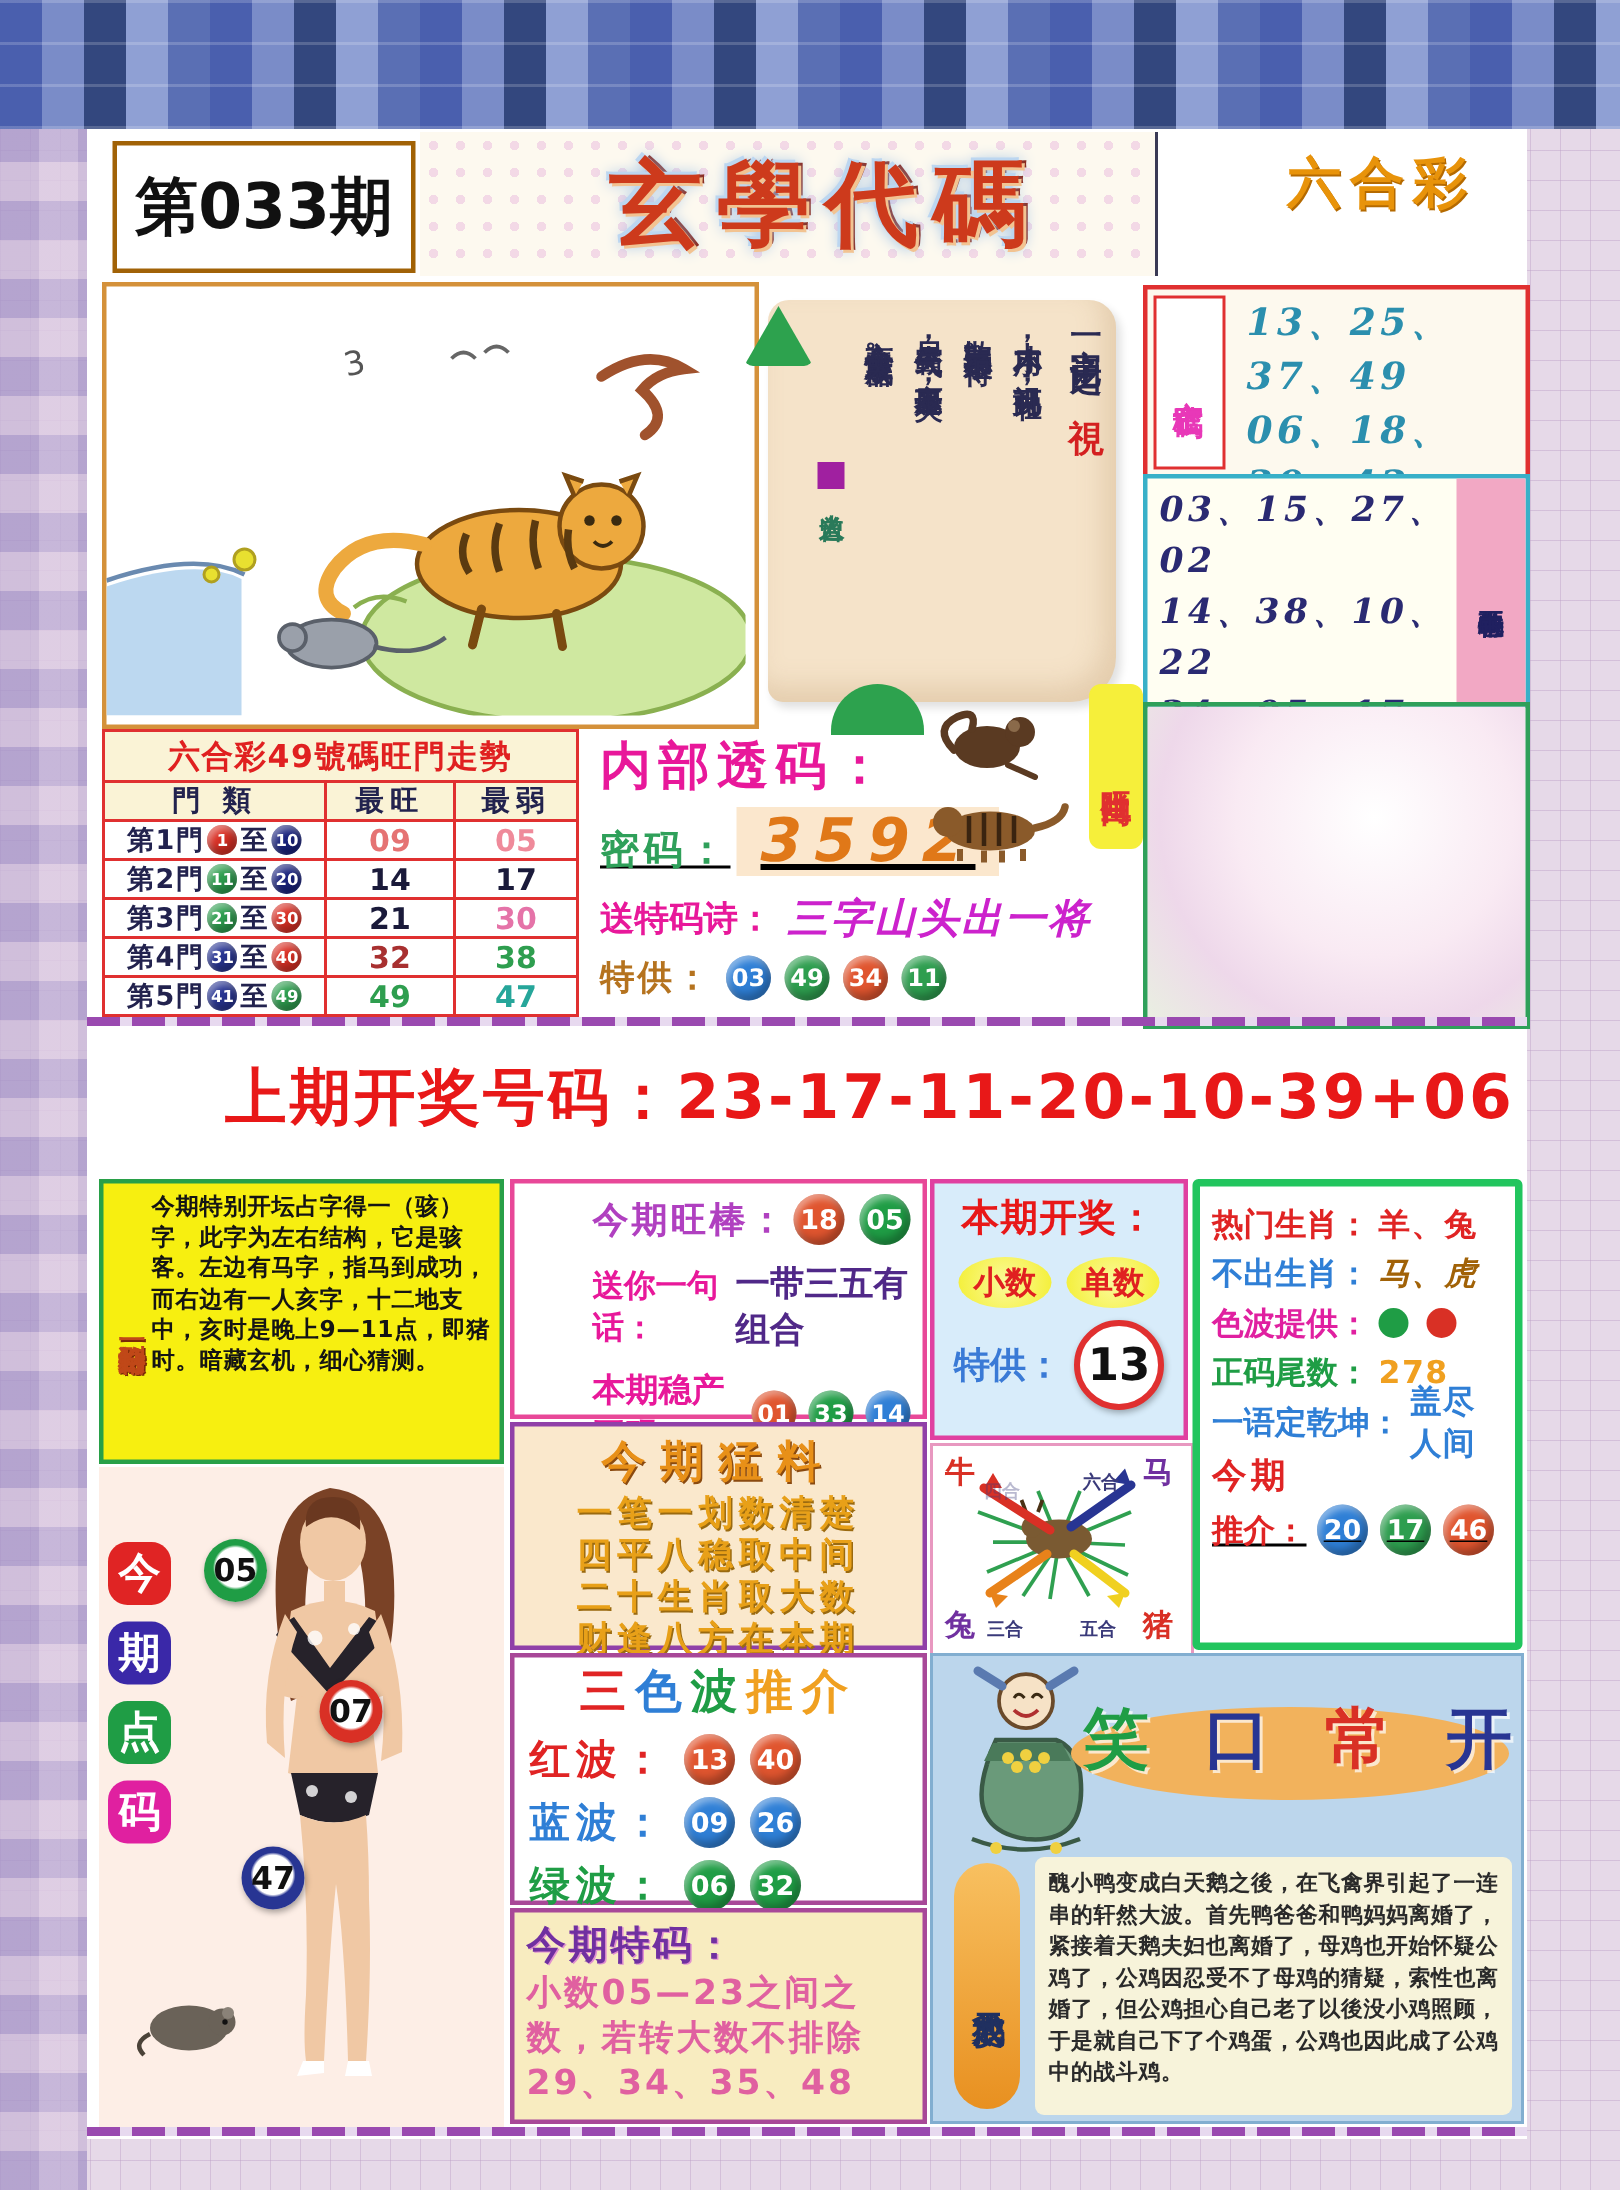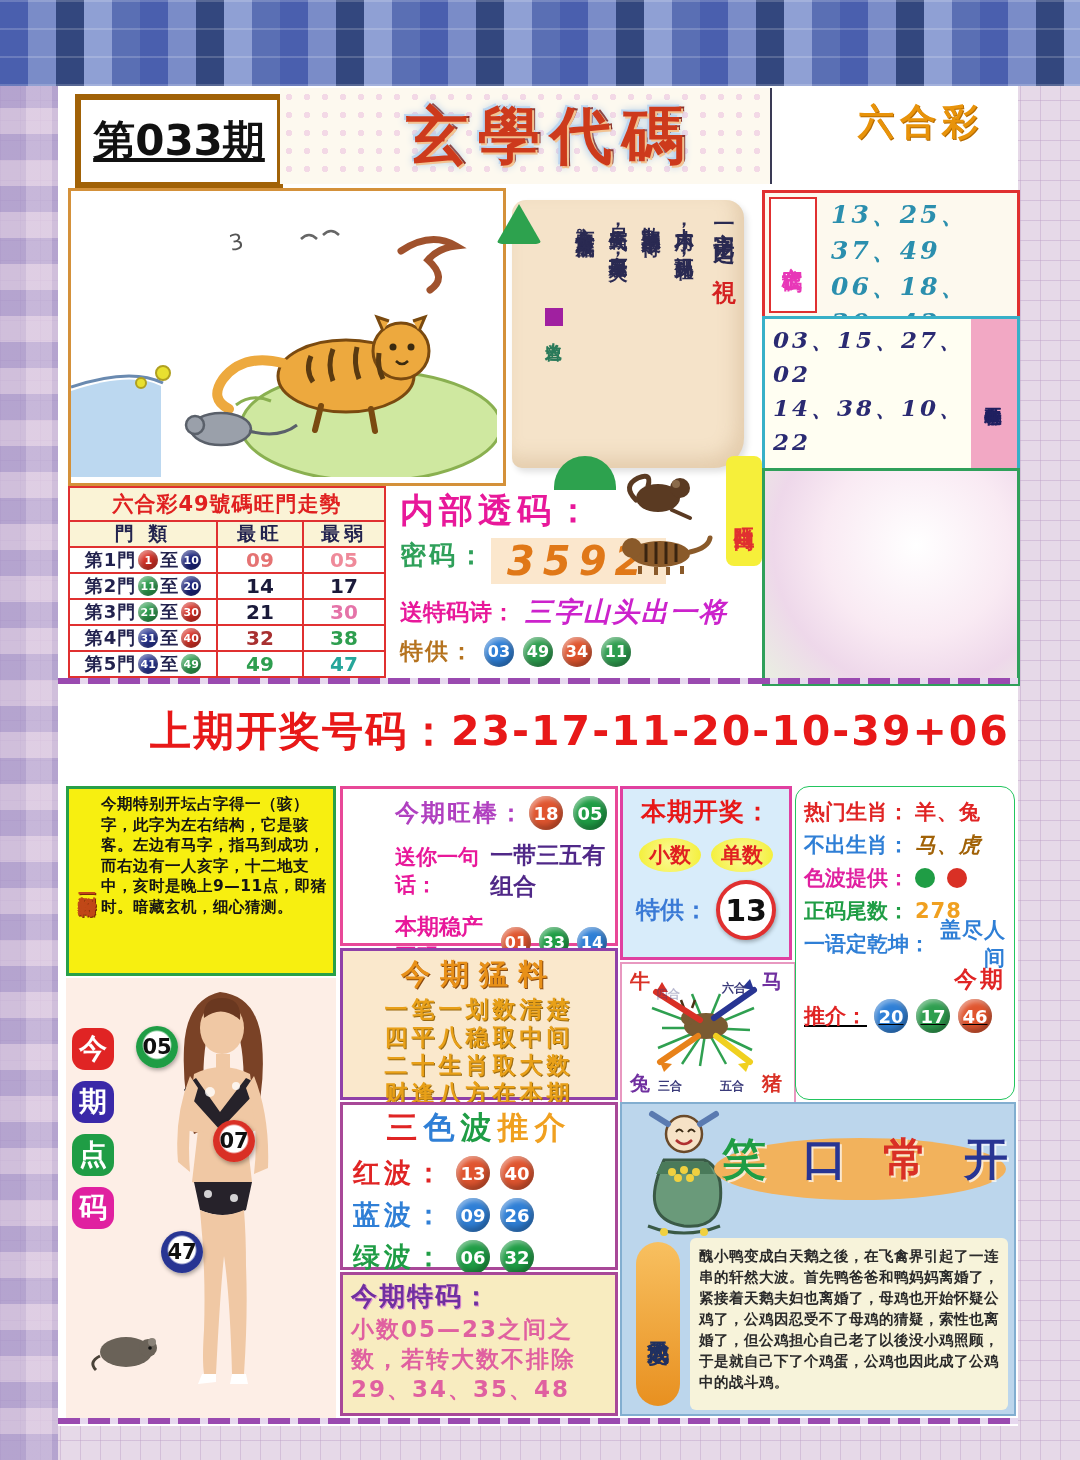--- a/index.html
+++ b/index.html
@@ -11,22 +11,22 @@
     background-size:20px 20px;}
   .mosaic-top{position:absolute;left:0;top:0;width:1080px;height:86px;
     background:repeating-linear-gradient(0deg,rgba(255,255,255,.18) 0 2px,transparent 2px 28px),
                repeating-linear-gradient(90deg,#4a5fae 0 28px,#7a8cc8 28px 56px,#33477e 56px 84px,#8fa0d4 84px 112px,#5a6fb4 112px 140px);}
   .mosaic-left{position:absolute;left:0;top:86px;width:58px;height:1374px;
     background:repeating-linear-gradient(0deg,rgba(120,100,180,.25) 0 26px,rgba(230,210,230,.4) 26px 52px),
                repeating-linear-gradient(90deg,#b9a8d0 0 26px,#d8c8e2 26px 52px);opacity:.8;}
   .sheet{position:absolute;left:58px;top:86px;width:960px;height:1340px;background:#ffffff;}
 
   
-  .issue-box{position:absolute;left:17px;top:8px;width:196px;height:82px;background:#fff;border:6px solid #a16207;
-    display:flex;align-items:center;justify-content:center;font-size:42px;font-weight:bold;color:#111;text-decoration:underline;}
+  .issue-box{position:absolute;left:17px;top:8px;width:196px;height:82px;background:#fff;border:3px solid #a16207;
+    display:flex;align-items:center;justify-content:center;font-size:42px;font-weight:bold;color:#111;}
   .masthead{position:absolute;left:222px;top:2px;width:540px;height:96px;background:#fdf9ef;
     background-image:radial-gradient(circle,#f3d9e6 3px,transparent 3px);background-size:18px 18px;
     display:flex;align-items:center;justify-content:center;}
   .masthead span{font-size:62px;font-weight:900;letter-spacing:10px;color:#cd3a1c;
     text-shadow:2px 2px 0 #f2c392,-2px -2px 0 #bcd6f0,0 0 10px #8fb8e4,3px 0 0 #8a1a08;}
   .brand-box{position:absolute;left:712px;top:2px;width:248px;height:96px;background:#fff;border-left:2px solid #3a3a55;
     text-align:right;padding:10px 34px 0 0;box-sizing:border-box;}
   .brand-box span{font-size:36px;font-weight:900;color:#e8930a;letter-spacing:6px;text-shadow:1px 1px 0 #b56a00;}
 
   
@@ -71,21 +71,21 @@
   .door-txt{font-size:18px;letter-spacing:1px;}
   .ball{display:inline-flex;align-items:center;justify-content:center;border-radius:50%;color:#fff;font-weight:bold;flex:none;
     box-shadow:inset -3px -4px 6px rgba(0,0,0,.3),inset 2px 3px 5px rgba(255,255,255,.45);}
   .b-xs{width:20px;height:20px;font-size:11px;}
   .b-md{width:30px;height:30px;font-size:16px;text-align:center;}
   .b-lg{width:34px;height:34px;font-size:18px;}
 
   
   .inner{position:absolute;left:338px;top:400px;width:366px;height:194px;}
   .inner-title{position:absolute;left:4px;top:2px;font-size:34px;font-weight:900;color:#e8189a;letter-spacing:5px;}
-  .pw-row{position:absolute;left:4px;top:52px;display:flex;align-items:flex-start;gap:4px;}
+  .pw-row{position:absolute;left:4px;top:52px;display:flex;align-items:flex-end;gap:4px;text-decoration:underline;}
   .pw-label{color:#2fa05a;font-size:26px;font-weight:900;letter-spacing:3px;}
   .pw-value{background:#fbe7cd;color:#e07818;font-size:40px;font-weight:900;font-style:italic;padding:0 16px;letter-spacing:8px;}
   .poem-row{position:absolute;left:4px;top:108px;display:flex;align-items:center;gap:10px;}
   .poem-label{color:#e8189a;font-size:23px;font-weight:900;}
   .poem-value{color:#cc22cc;font-size:27px;font-weight:900;font-style:italic;letter-spacing:2px;}
   .tg-row{position:absolute;left:4px;top:150px;display:flex;align-items:center;gap:9px;}
   .tg-label{color:#b5731f;font-size:23px;font-weight:900;letter-spacing:2px;}
   .zodiac-cap{position:absolute;left:668px;top:370px;width:36px;height:110px;background:#f6ef3a;border-radius:8px;
     display:flex;align-items:center;justify-content:center;writing-mode:vertical-rl;text-orientation:upright;
     color:#e03030;font-size:21px;font-weight:900;}
@@ -137,21 +137,21 @@
   .kj-tags{display:flex;justify-content:center;gap:10px;margin-top:10px;}
   .kj-tag{width:62px;height:34px;border-radius:50%;background:radial-gradient(circle,#fbfa9a,#f3ee30);
     display:flex;align-items:center;justify-content:center;color:#e02020;font-size:21px;font-weight:900;}
   .kj-row{display:flex;align-items:center;justify-content:center;gap:8px;margin-top:8px;}
   .kj-label{color:#3a7ad6;font-size:24px;font-weight:900;}
   .kj-ball{width:52px;height:52px;border-radius:50%;background:#fff;border:4px solid #e03030;display:flex;align-items:center;justify-content:center;
     color:#101010;font-size:30px;font-weight:900;box-shadow:1px 2px 4px rgba(0,0,0,.3);}
   .compass{position:absolute;left:562px;top:876px;width:172px;height:138px;border:2px solid #e898c0;background:#fff;}
   .cp-corner{position:absolute;font-size:20px;font-weight:900;}
   .cp-label{position:absolute;font-size:12px;font-weight:bold;color:#3a3a7a;}
-  .predict{position:absolute;left:737px;top:700px;width:220px;height:314px;border:1px solid #22c55e;border-radius:14px;background:#fff;box-sizing:border-box;padding:8px 8px;text-align:right;}
+  .predict{position:absolute;left:737px;top:700px;width:220px;height:314px;border:5px solid #22c55e;border-radius:4px;background:#fff;box-sizing:border-box;padding:8px 8px;}
   .pd-row{display:flex;align-items:center;gap:6px;height:33px;}
   .pd-label{font-size:21px;font-weight:900;white-space:nowrap;}
   .pd-value{font-size:21px;font-weight:900;letter-spacing:1px;}
   .dot{width:20px;height:20px;border-radius:50%;display:inline-block;margin-right:6px;}
   .pd-t1{color:#e02424;font-size:23px;font-weight:900;margin-top:4px;letter-spacing:3px;}
   .pd-t2{display:flex;align-items:center;gap:7px;margin-top:4px;text-decoration:underline;}
 
   
   .joke{position:absolute;left:562px;top:1016px;width:396px;height:314px;background:#bcd6ec;border:2px solid #82aed0;box-sizing:border-box;}
   .joke-oval{position:absolute;left:92px;top:34px;width:292px;height:62px;background:#f2b25c;border-radius:50%;}

